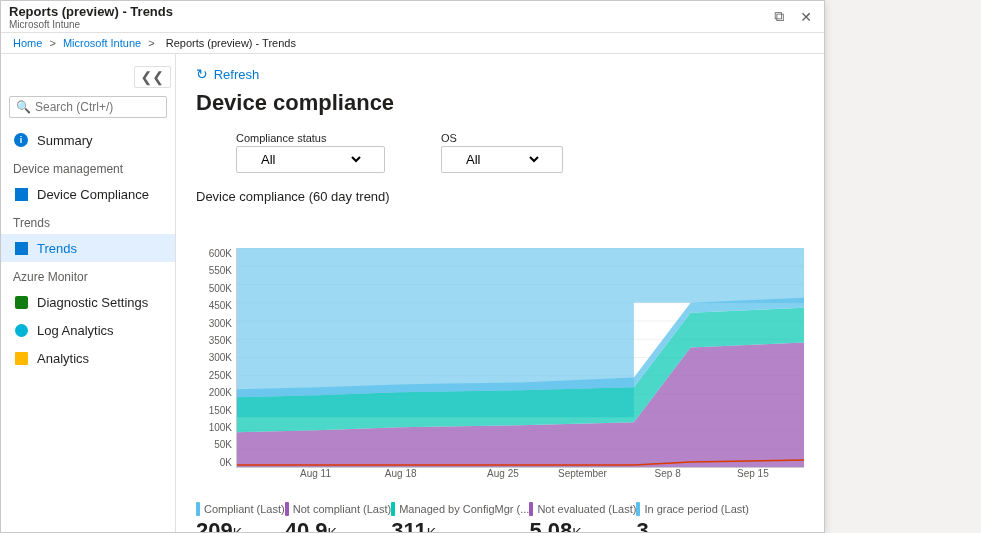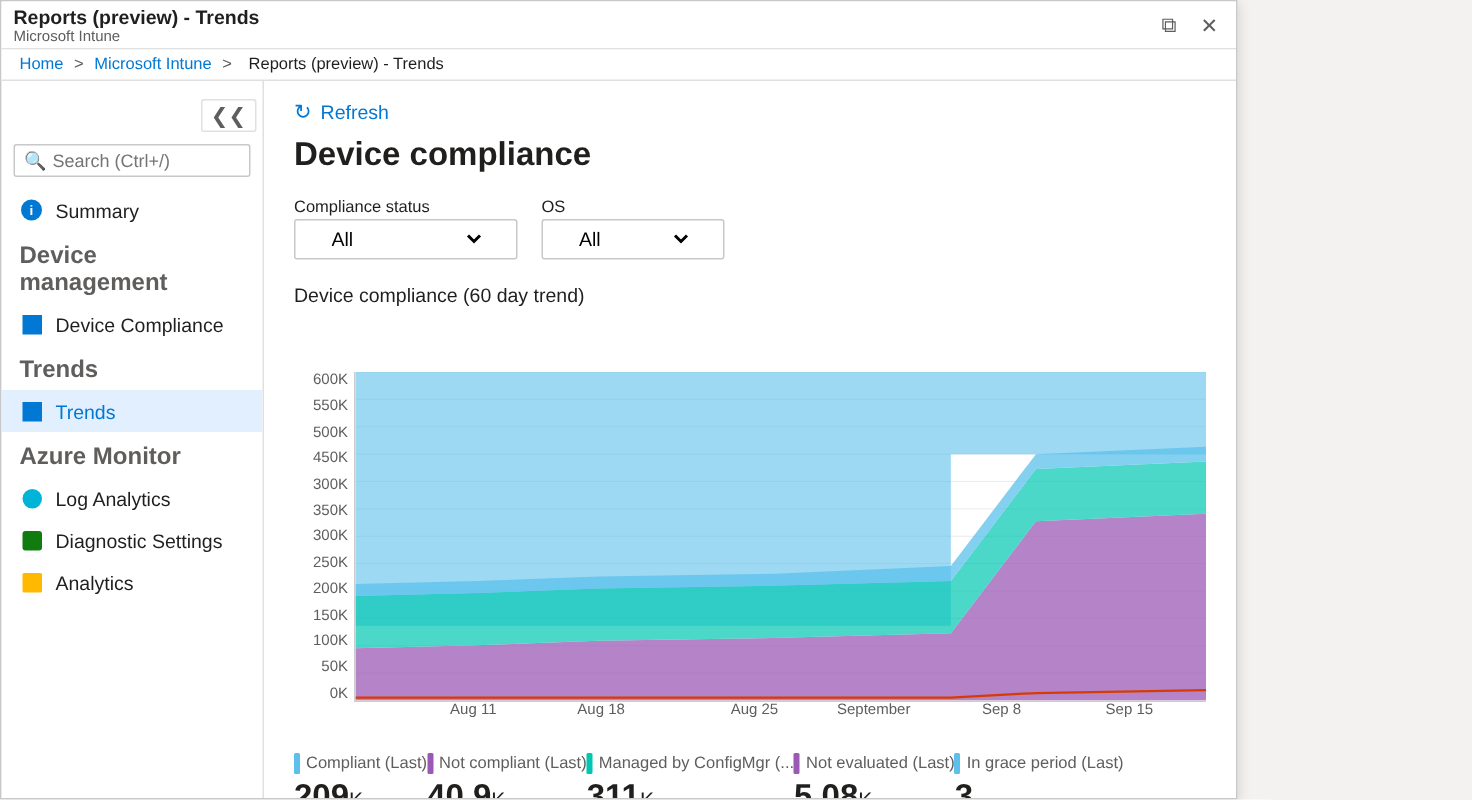--- a/index.html
+++ b/index.html
@@ -96,22 +96,22 @@
       border: none;
       outline: none;
       font-size: 12px;
       color: #201f1e;
       width: 100%;
       background: transparent;
     }
     .search-icon-inner { color: #605e5c; font-size: 12px; }
 
     .sidebar-section-label {
-      font-size: 16px;
-      font-weight: 700;
+      font-size: 12px;
+      font-weight: 400;
       color: #605e5c;
       padding: 8px 12px 4px;
       text-transform: none;
     }
 
     .sidebar-item {
       display: flex;
       align-items: center;
       padding: 6px 12px;
       cursor: pointer;
@@ -173,20 +173,21 @@
     .filter-row {
       display: flex;
       gap: 16px;
       margin-bottom: 16px;
       align-items: flex-end;
     }
     .filter-group {
       display: flex;
       flex-direction: column;
       gap: 2px;
+      margin-left: 40px;
     }
     .filter-label {
       font-size: 11px;
       color: #201f1e;
     }
     .filter-select {
       display: flex;
       align-items: center;
       border: 1px solid #c8c8c8;
       border-radius: 2px;
@@ -311,30 +312,30 @@
         <div class="item-icon">
           <div style="width:13px;height:13px;background:#0078d4;display:inline-block;"></div>
         </div>
         <span>Trends</span>
       </div>
 
       <div class="sidebar-section-label">Azure Monitor</div>
 
       <div class="sidebar-item">
         <div class="item-icon">
-          <div style="width:13px;height:13px;background:#00b4d8;border-radius:50%;display:inline-block;"></div>
-        </div>
-        <span>Log Analytics</span>
+          <div style="width:13px;height:13px;background:#107c10;display:inline-block;border-radius:2px;"></div>
+        </div>
+        <span>Diagnostic Settings</span>
       </div>
 
       <div class="sidebar-item">
         <div class="item-icon">
-          <div style="width:13px;height:13px;background:#107c10;display:inline-block;border-radius:2px;"></div>
-        </div>
-        <span>Diagnostic Settings</span>
+          <div style="width:13px;height:13px;background:#00b4d8;border-radius:50%;display:inline-block;"></div>
+        </div>
+        <span>Log Analytics</span>
       </div>
 
       <div class="sidebar-item">
         <div class="item-icon">
           <div style="width:13px;height:13px;background:#ffb900;display:inline-block;border-radius:1px;"></div>
         </div>
         <span>Analytics</span>
       </div>
     </div>
 

